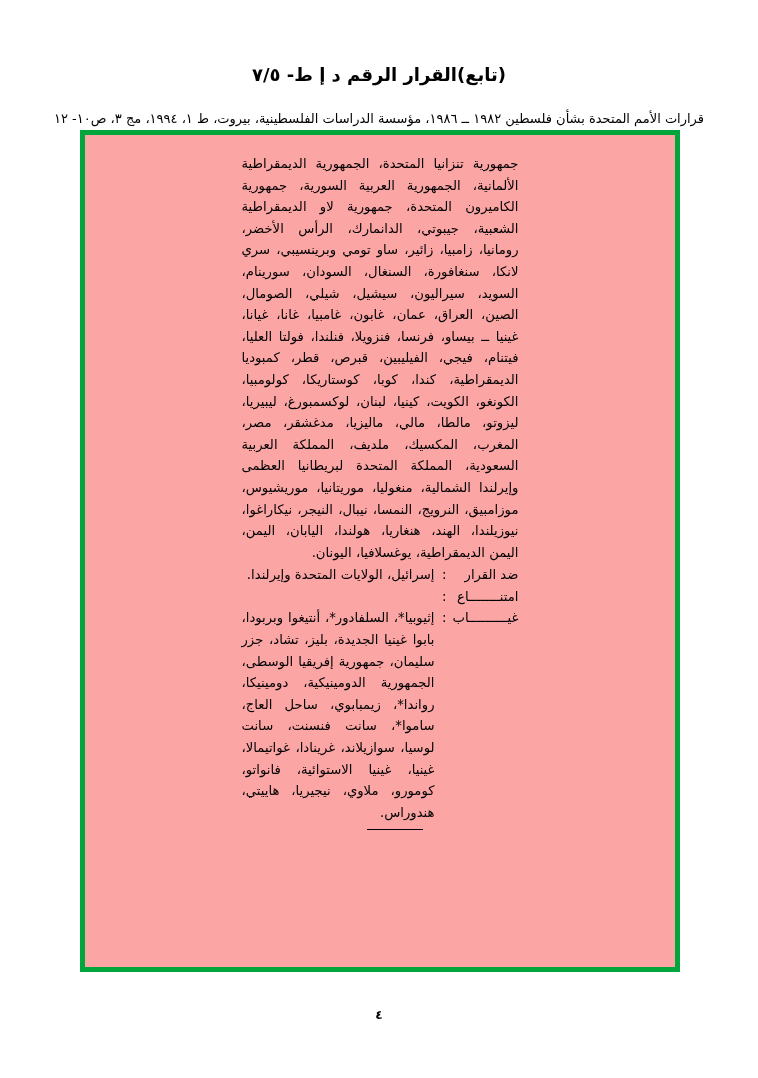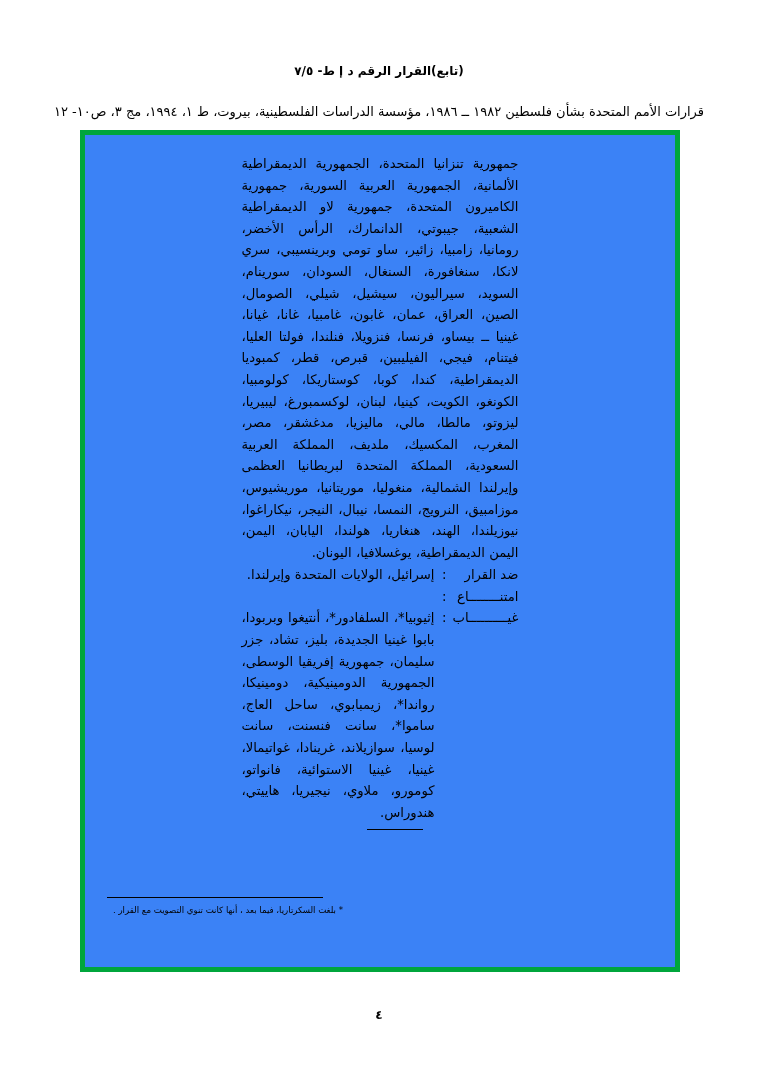--- a/index.html
+++ b/index.html
@@ -18,40 +18,40 @@
   .page {
     position: absolute;
     inset: 0;
     padding: 0;
   }
   .header-block {
     text-align: center;
     padding-top: 64px;
   }
   .doc-title {
-    font-size: 12px;
+    font-size: 18px;
     font-weight: bold;
     letter-spacing: 0px;
     direction: rtl;
   }
   .doc-subtitle {
     font-size: 13px;
     font-weight: normal;
     margin-top: 26px;
     direction: rtl;
   }
   .frame {
     position: absolute;
     left: 80px;
     top: 130px;
     width: 600px;
     height: 842px;
     border: 5px solid #00a63c;
     box-sizing: border-box;
-    background: #3b82f6;
+    background: #fca5a5;
   }
   .frame-inner {
     position: absolute;
     inset: 0;
     padding: 18px 22px 10px 22px;
     box-sizing: border-box;
   }
   .col {
     width: 277px;
     margin: 0 auto;
@@ -161,23 +161,19 @@
             <span class="vote-colon">:</span>
             <span class="vote-value">إثيوبيا*، السلفادور*، أنتيغوا وبربودا، بابوا غينيا الجديدة، بليز، تشاد، جزر سليمان، جمهورية إفريقيا الوسطى، الجمهورية الدومينيكية، دومينيكا، رواندا*، زيمبابوي، ساحل العاج، ساموا*، سانت فنسنت، سانت لوسيا، سوازيلاند، غرينادا، غواتيمالا، غينيا، غينيا الاستوائية، فانواتو، كومورو، ملاوي، نيجيريا، هاييتي، هندوراس.</span>
           </div>
 
         </div>
 
         <div class="short-rule"></div>
 
       </div>
 
-      <div class="footnote-wrap">
-        <div class="footnote-rule"></div>
-        <div class="footnote-text">* بلغت السكرتاريا، فيما بعد ، أنها كانت تنوي التصويت مع القرار .</div>
-      </div>
 
     </div>
   </div>
 
   <div class="page-number">٤</div>
 
 </div>
 
 </body></html>

